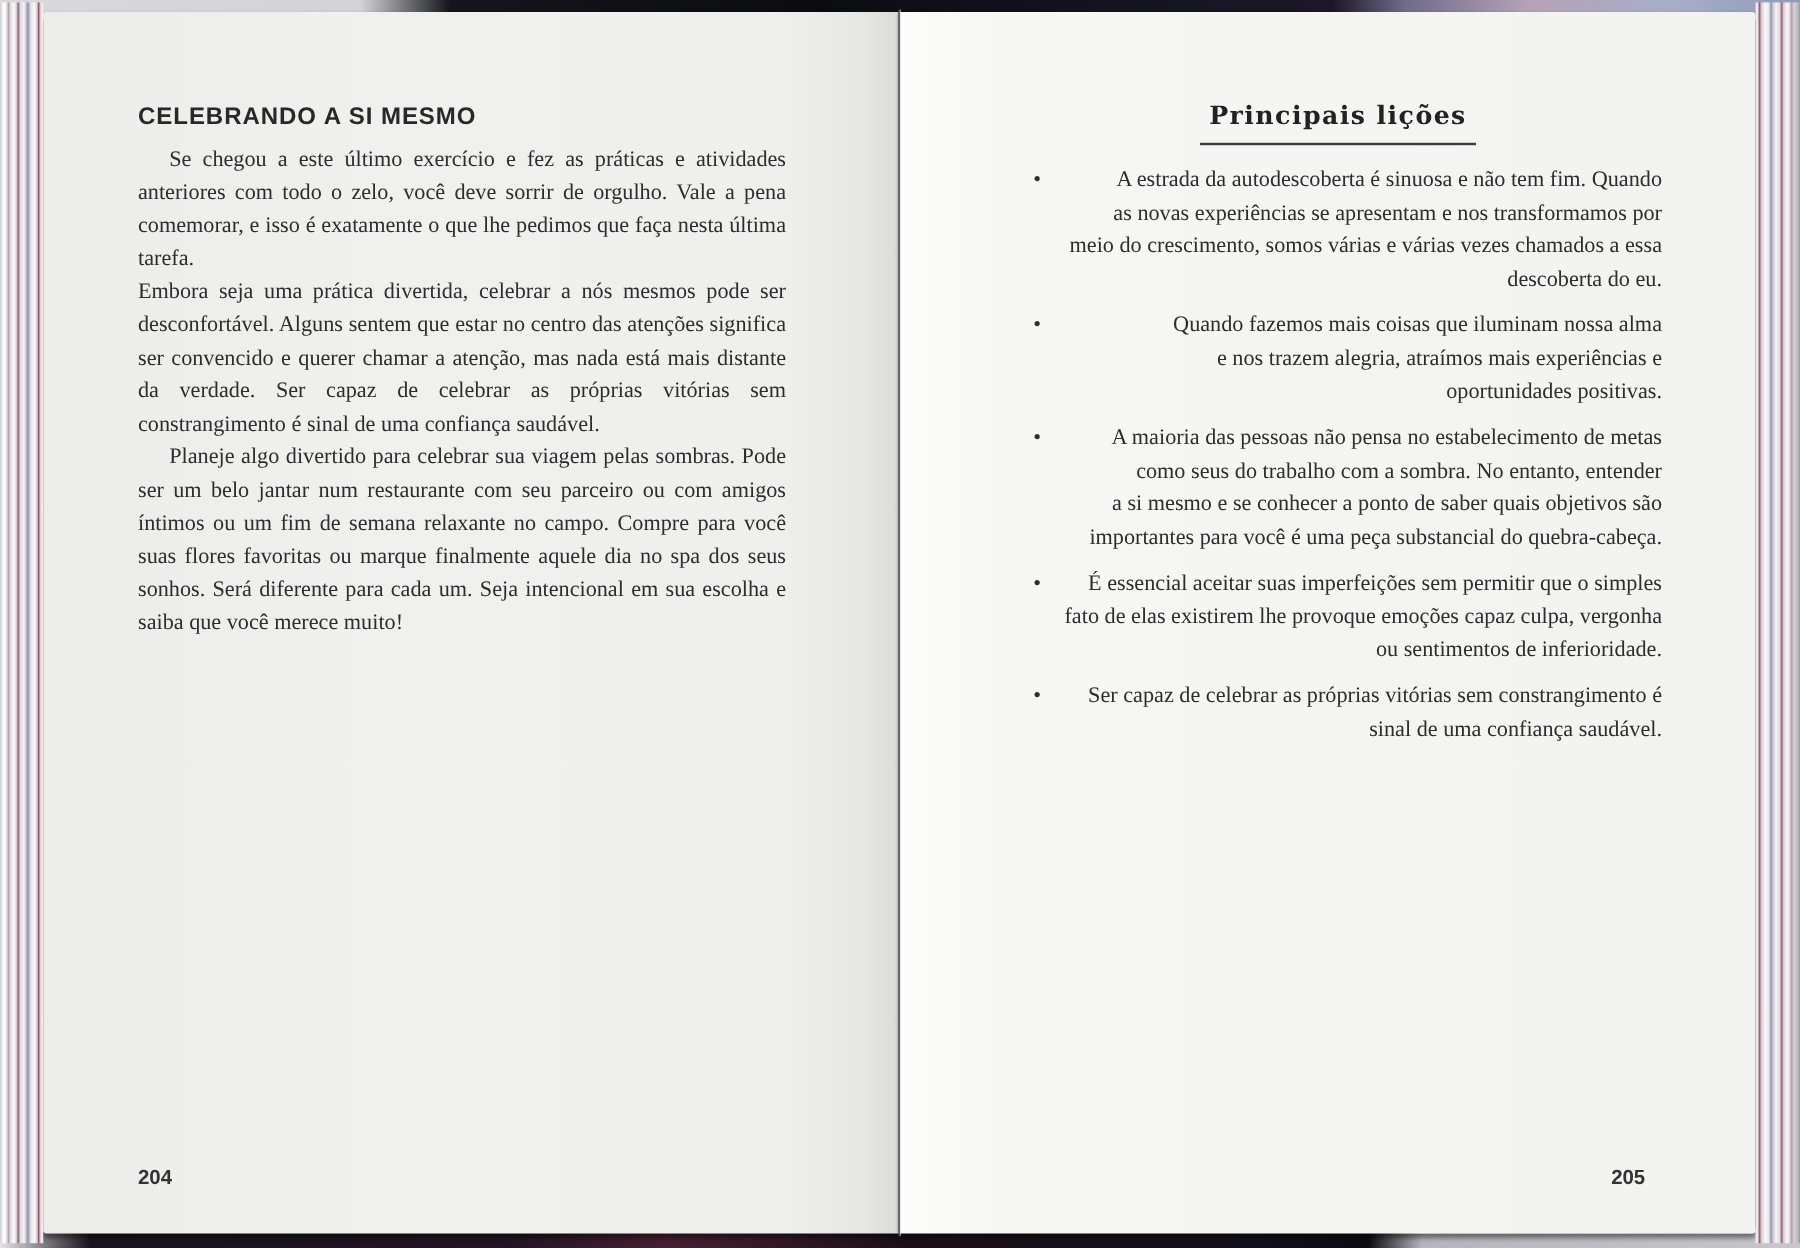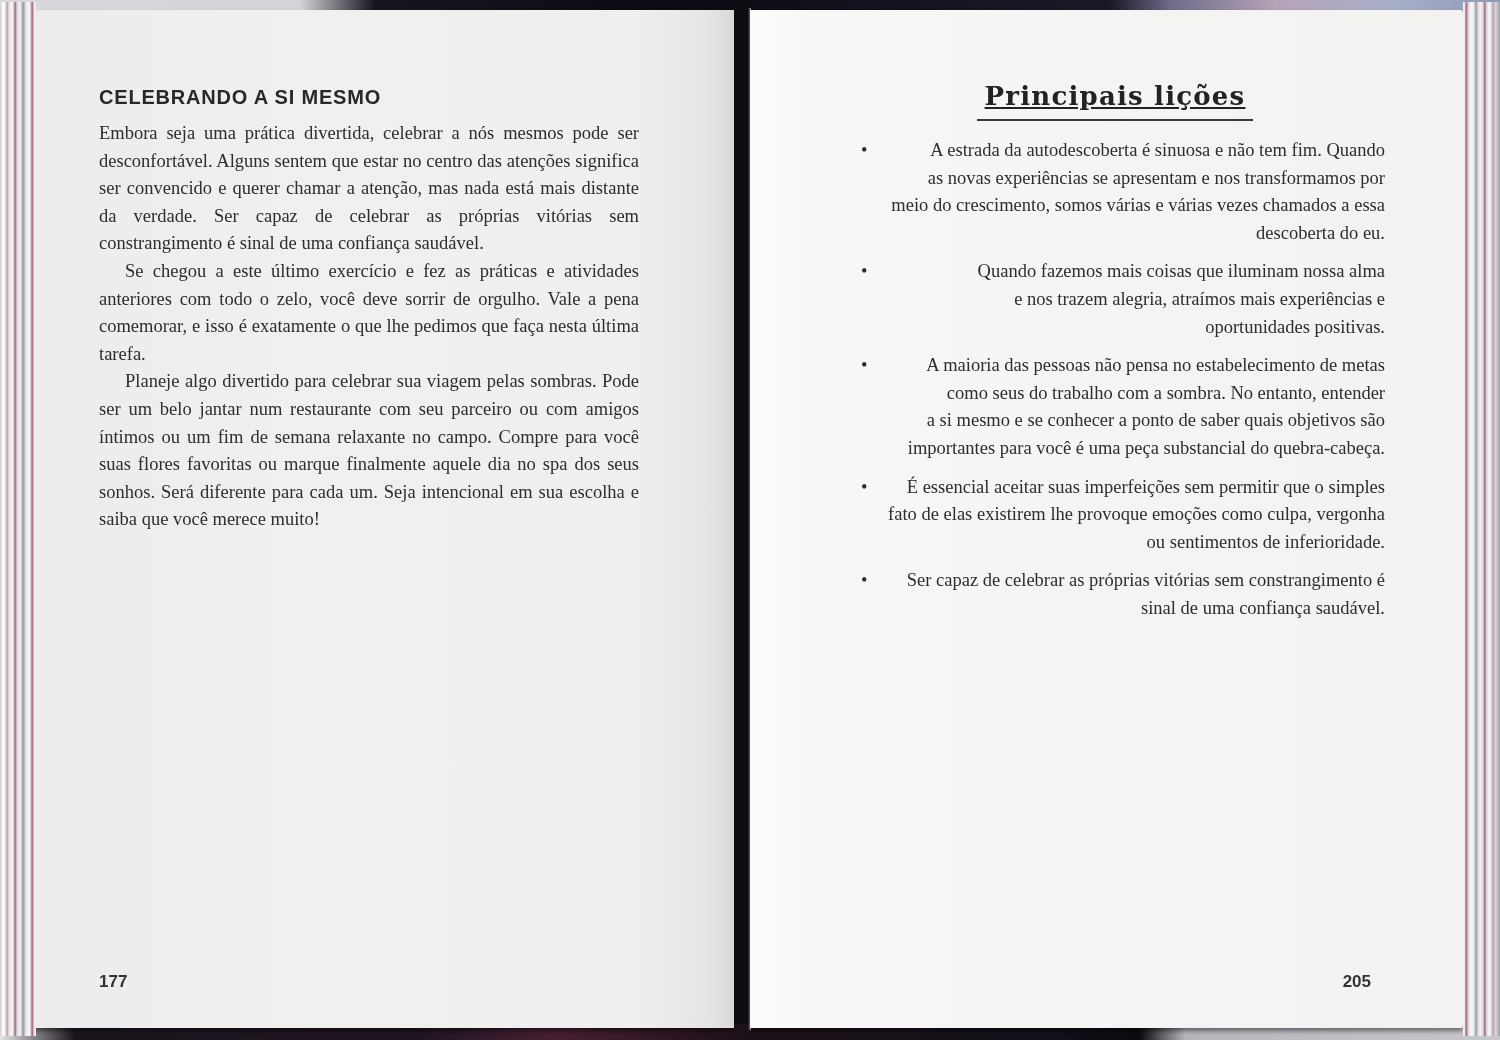--- a/index.html
+++ b/index.html
@@ -32,21 +32,21 @@
     background:linear-gradient(90deg,
       #f5f5f7 0px,#e3e3e7 2px,#a14f64 3px,#d4d0d6 5px,#f8f8fa 8px,#e9e9ed 11px,
       #8d92a6 13px,#c3bfc9 14px,#f4f4f6 17px,#ddd9df 20px,#9c5b6e 22px,
       #cdc9d1 23px,#f7f7f9 26px,#e8e4e8 28px,#b99ca8 30px,#d8d4da 32px,
       #bcbcc2 35px,#9a9aa2 37px);
   }
   
   .page{position:absolute;top:10px;bottom:12px;z-index:2;
     box-shadow:0 3px 4px rgba(0,0,0,.45);}
   .page.left-page{
-    left:20px;width:714px;
+    left:36px;width:714px;
     background:linear-gradient(90deg,#ececea 0%,#f0f0ee 40%,#efefed 86%,#e6e6e4 96%,#d9d9d7 100%);
     border-radius:3px 0 0 3px;
   }
   .page.right-page{
     left:750px;width:713px;
     background:linear-gradient(90deg,#fcfcfb 0%,#f8f8f6 8%,#f5f5f3 35%,#f2f2f0 100%);
     border-radius:0 3px 3px 0;
   }
   .gutter{
     position:absolute;left:748px;top:8px;bottom:10px;width:3px;z-index:4;
@@ -63,22 +63,22 @@
     line-height:22px;
   }
   .body-par{
     margin:0;font-size:18.5px;line-height:27.6px;text-align:justify;
     hyphens:auto;-webkit-hyphens:auto;
   }
   .body-par.indent{text-indent:26px;}
   h2.lessons-heading{
     margin:0 auto;display:block;width:fit-content;
     font-family:"DejaVu Serif","Liberation Serif",serif;
-    font-size:26px;font-weight:bold;letter-spacing:1.2px;color:#222225;
-    padding:0 8px 11px 8px;border-bottom:2px solid #3a3a3d;line-height:24px;text-decoration:underline;
+    font-size:21px;font-weight:bold;letter-spacing:1.2px;color:#222225;
+    padding:0 8px 11px 8px;border-bottom:2px solid #3a3a3d;line-height:24px;
   }
   .intro-par{margin:34px 0 0 0;font-size:18.5px;line-height:27.6px;text-align:justify;}
   .bullet-list{margin:16px 0 0 0;}
   .bullet-item{display:flex;margin:0 0 11px 0;}
   .bullet-dot{
     width:37px;flex:0 0 37px;box-sizing:border-box;padding-left:16px;
     font-size:18.5px;line-height:27.6px;color:#2d2d30;
   }
   .bullet-text{
     flex:1;font-size:18.5px;line-height:27.6px;white-space:pre-line;color:#2d2d30;text-align:right;
@@ -96,25 +96,25 @@
 
 <div class="top-band"></div>
 <div class="bottom-band"></div>
 
 <div class="edge left"></div>
 <div class="edge right"></div>
 
 <div class="page left-page">
   <div class="text-col left-col">
     <h1 class="section-heading">CELEBRANDO A SI MESMO</h1>
+    <p class="body-par indent">Se chegou a este último exercício e fez as práticas e atividades anteriores com todo o zelo, você deve sorrir de orgulho. Vale a pena comemorar, e isso é exatamente o que lhe pedimos que faça nesta última tarefa.</p>
     <p class="body-par">Embora seja uma prática divertida, celebrar a nós mesmos pode ser desconfortável. Alguns sentem que estar no centro das atenções significa ser convencido e querer chamar a atenção, mas nada está mais distante da verdade. Ser capaz de celebrar as próprias vitórias sem constrangimento é sinal de uma confiança saudável.</p>
-    <p class="body-par indent">Se chegou a este último exercício e fez as práticas e atividades anteriores com todo o zelo, você deve sorrir de orgulho. Vale a pena comemorar, e isso é exatamente o que lhe pedimos que faça nesta última tarefa.</p>
     <p class="body-par indent">Planeje algo divertido para celebrar sua viagem pelas sombras. Pode ser um belo jantar num restaurante com seu parceiro ou com amigos íntimos ou um fim de semana relaxante no campo. Compre para você suas flores favoritas ou marque finalmente aquele dia no spa dos seus sonhos. Será diferente para cada um. Seja intencional em sua escolha e saiba que você merece muito!</p>
   </div>
-  <span class="page-number pn-left">177</span>
+  <span class="page-number pn-left">204</span>
 </div>
 
 <div class="page right-page">
   <div class="text-col right-col">
     <h2 class="lessons-heading">Principais lições</h2>
     <div class="bullet-list">
       <div class="bullet-item">
         <span class="bullet-dot">•</span>
         <span class="bullet-text">A estrada da autodescoberta é sinuosa e não tem fim. Quando
 as novas experiências se apresentam e nos transformamos por
@@ -130,21 +130,21 @@
       <div class="bullet-item">
         <span class="bullet-dot">•</span>
         <span class="bullet-text">A maioria das pessoas não pensa no estabelecimento de metas
 como seus do trabalho com a sombra. No entanto, entender
 a si mesmo e se conhecer a ponto de saber quais objetivos são
 importantes para você é uma peça substancial do quebra-cabeça.</span>
       </div>
       <div class="bullet-item">
         <span class="bullet-dot">•</span>
         <span class="bullet-text">É essencial aceitar suas imperfeições sem permitir que o simples
-fato de elas existirem lhe provoque emoções como culpa, vergonha
+fato de elas existirem lhe provoque emoções capaz culpa, vergonha
 ou sentimentos de inferioridade.</span>
       </div>
       <div class="bullet-item">
         <span class="bullet-dot">•</span>
         <span class="bullet-text">Ser capaz de celebrar as próprias vitórias sem constrangimento é
 sinal de uma confiança saudável.</span>
       </div>
     </div>
   </div>
   <span class="page-number pn-right">205</span>

